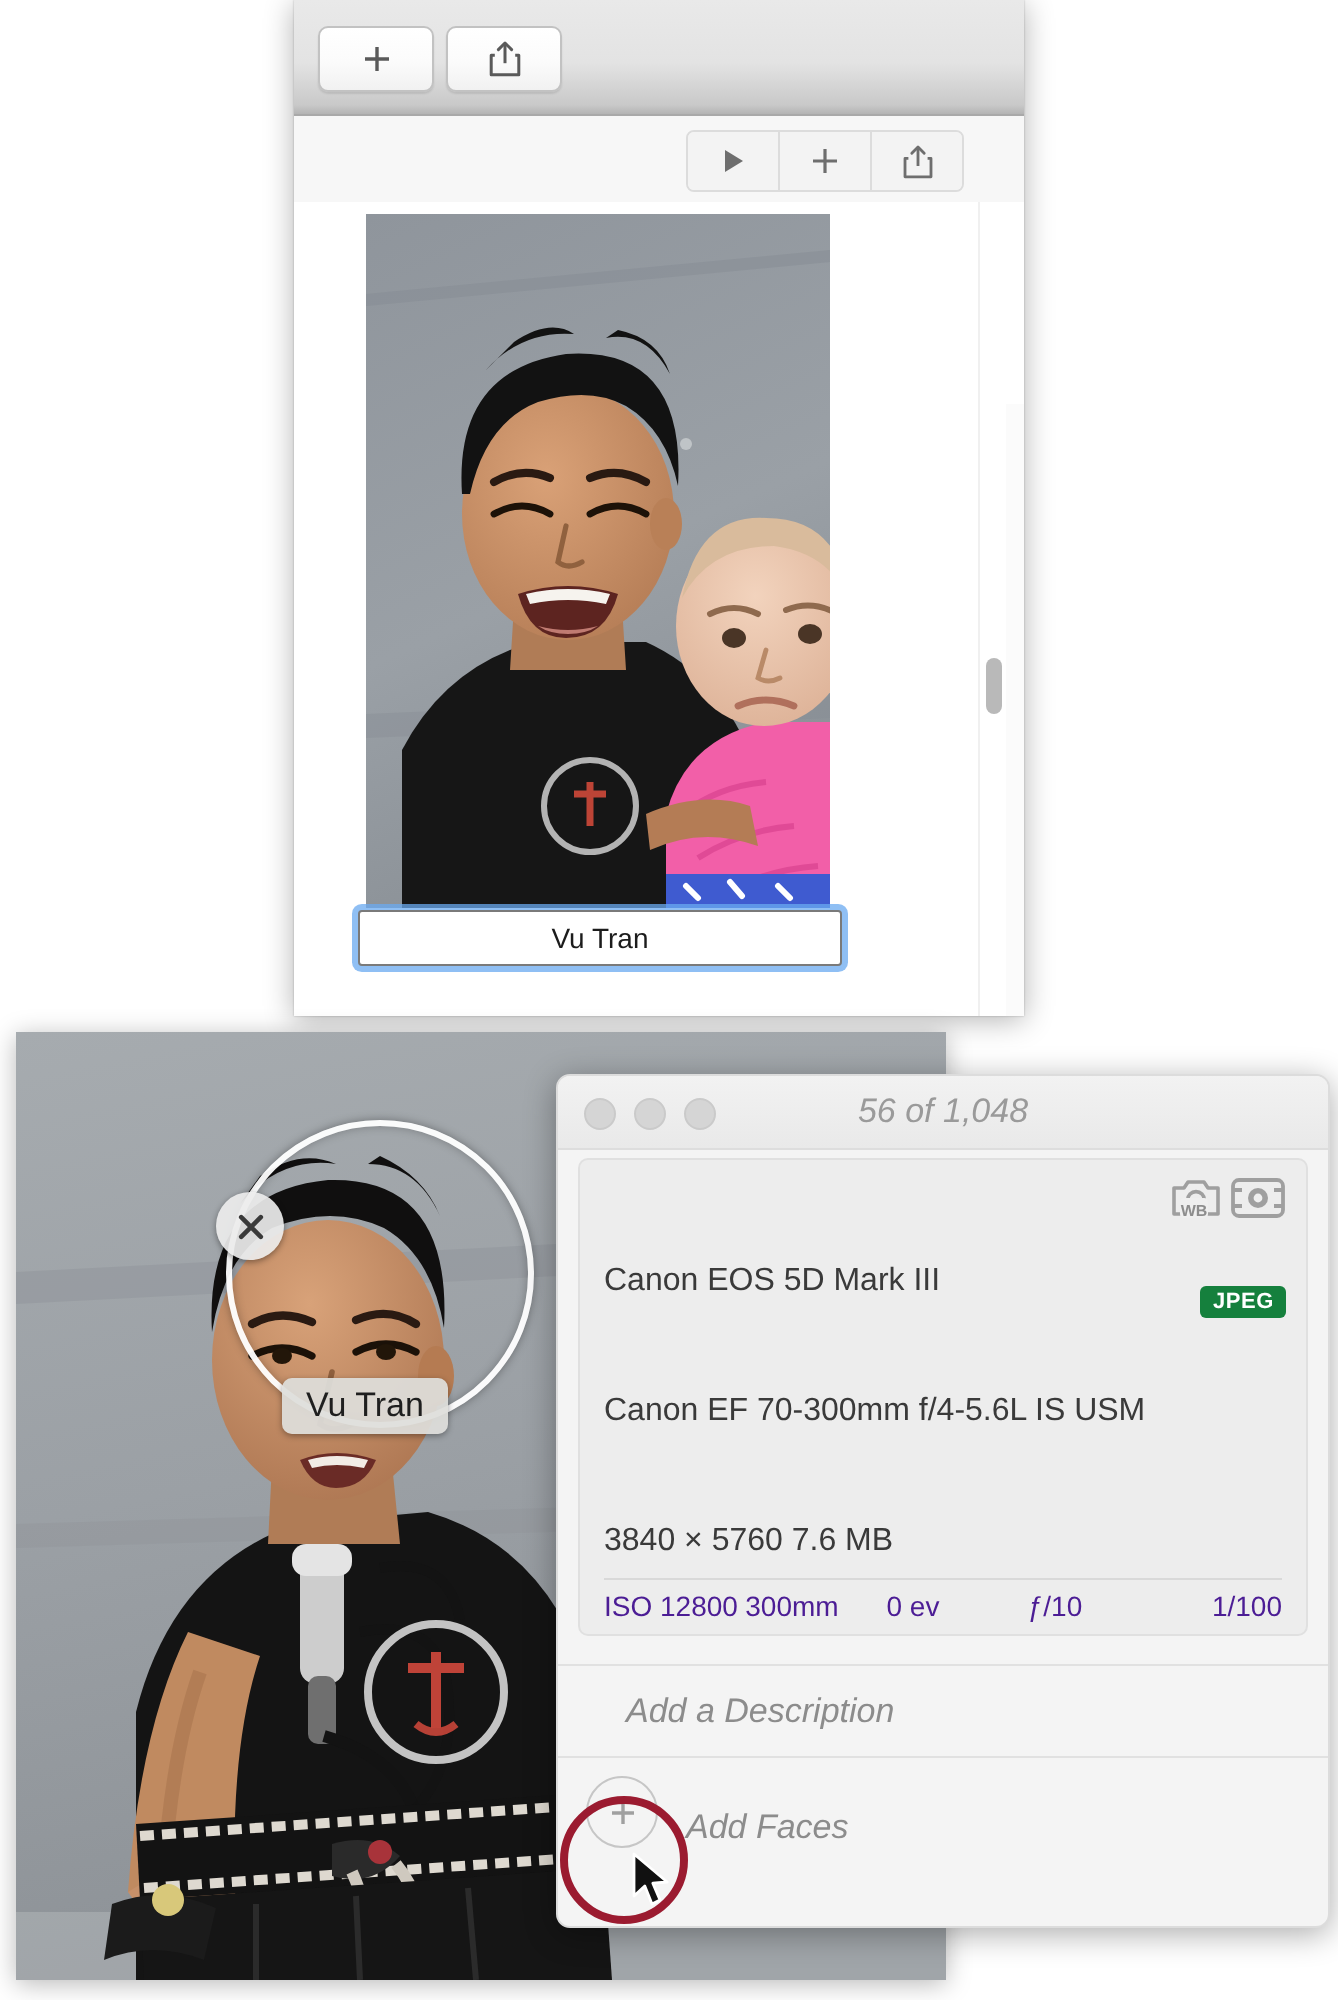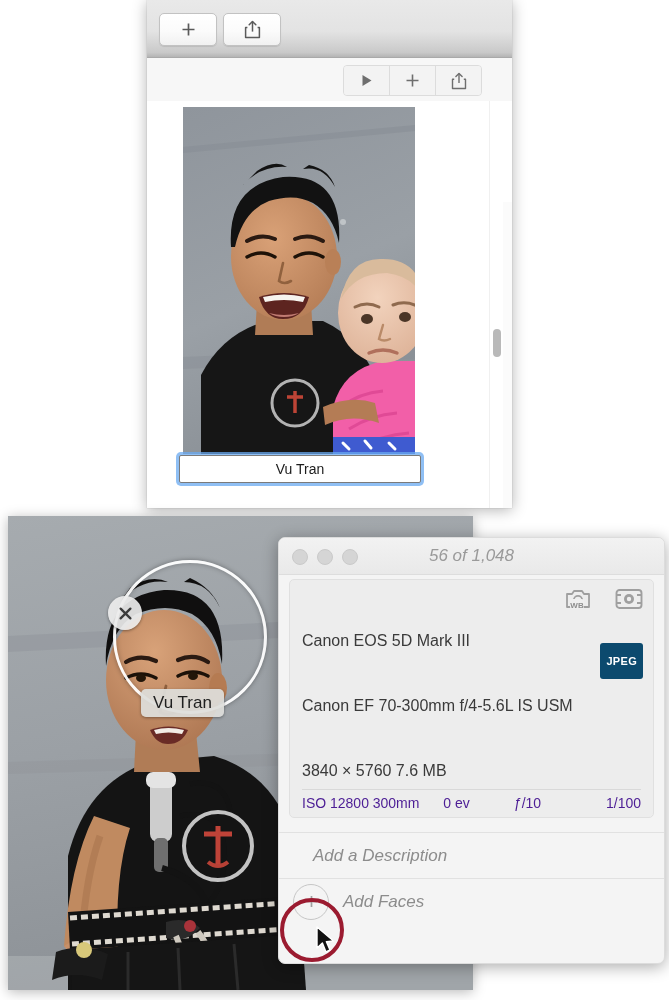--- a/index.html
+++ b/index.html
@@ -134,37 +134,37 @@
   .filename { font-size:17px; color:#2b2b2b; line-height: 25px; }
   .filedate { font-size:17px; color:#2b2b2b; line-height: 25px; }
   .heart { position:absolute; right:16px; top:12px; }
 
   .exif-card {
     margin: 4px 10px 0 10px;
     background: #ededed; border: 1px solid #e0e0e0; border-radius: 5px;
     padding: 8px 12px 6px 12px; position: relative;
   }
   .exif-row { font-size:16px; color:#3a3a3a; line-height: 25px; margin-top: 40px; }
-  .exif-icons { position:absolute; right:10px; top:8px; display:flex; gap:24px; align-items:center; }
+  .exif-icons { position:absolute; right:10px; top:8px; display:flex; gap:4px; align-items:center; }
   .jpeg-badge {
     position:absolute; right:10px; top:63px;
-    background:#0c4a6e; color:#fff; font-size:11px; font-weight:bold;
-    padding:12px 6px; border-radius:3px; letter-spacing:0.3px;
+    background:#15803d; color:#fff; font-size:11px; font-weight:bold;
+    padding:2px 6px; border-radius:3px; letter-spacing:0.3px;
   }
   .exif-sep { height:1px; background:#d9d9d9; margin: 6px 0 5px 0; }
   .exif-stats { display:flex; font-size:14px; color:#4c1d95; }
   .exif-stats > div { flex: 1; text-align: left; }
   .exif-stats > div.r { text-align: right; flex: 0.8; }
 
   .info-row {
     height: 45px; display:flex; align-items:center;
     padding-left: 34px; border-top: 1px solid #e1e1e1;
     font-size: 17px; font-style: italic; color:#8c8c8c;
   }
-  .info-row.faces { padding-left: 14px; gap: 14px; }
+  .info-row.faces { padding-left: 14px; gap: 14px; align-items: flex-end; }
   .plus-circle {
     width: 34px; height: 34px; border-radius:50%;
     border: 1px solid #c6c6c6; background:#f4f4f4;
     display:flex; align-items:center; justify-content:center; flex: none;
   }
 
   
   .annot-ring {
     position: absolute; left: 280px; top: 898px; width: 64px; height: 64px;
     border: 4px solid #9b1b30; border-radius: 50%;

